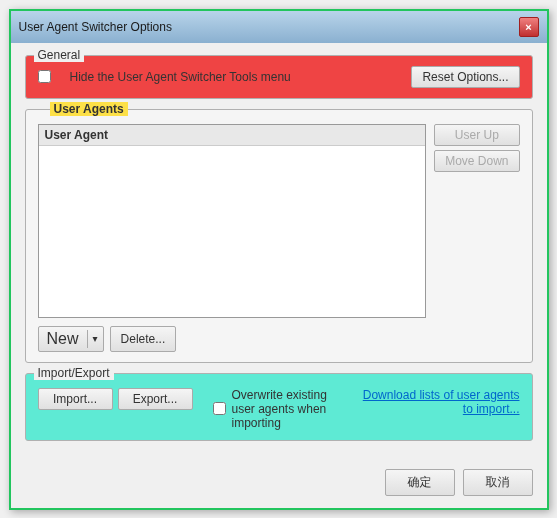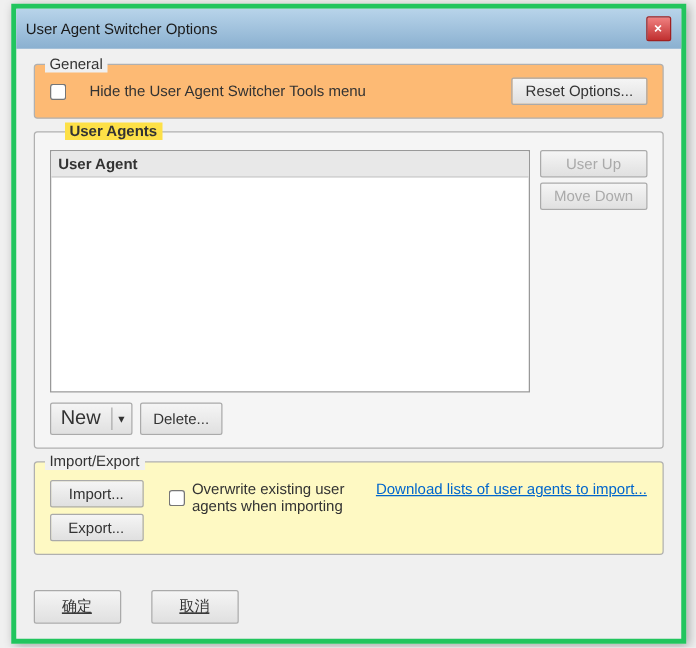--- a/index.html
+++ b/index.html
@@ -15,21 +15,21 @@
       display: flex;
       align-items: center;
       justify-content: center;
       width: 557px;
       height: 518px;
     }
 
     .dialog {
       width: 540px;
       background: #f0f0f0;
-      border: 4px solid #22c55e;
+      border: 2px solid #22c55e;
       box-shadow: 2px 2px 8px rgba(0,0,0,0.3);
     }
 
     .title-bar {
       background: linear-gradient(to bottom, #b8d4ea, #8ab0d0);
       padding: 6px 8px;
       display: flex;
       align-items: center;
       justify-content: space-between;
       user-select: none;
@@ -58,21 +58,21 @@
 
     .content {
       padding: 12px 14px;
     }
 
     .group-box {
       border: 1px solid #b0b0b0;
       border-radius: 3px;
       padding: 10px 12px;
       margin-bottom: 10px;
-      background: #fdba74;
+      background: #ef4444;
       position: relative;
     }
 
     .group-box-title {
       position: absolute;
       top: -8px;
       left: 8px;
       background: #f0f0f0;
       padding: 0 4px;
       font-size: 12px;
@@ -198,21 +198,21 @@
       color: #333;
       background: transparent;
       border: none;
     }
 
     .import-export-section {
       border: 1px solid #b0b0b0;
       border-radius: 3px;
       padding: 10px 12px;
       margin-bottom: 12px;
-      background: #fef9c3;
+      background: #5eead4;
       position: relative;
     }
 
     .import-export-title {
       position: absolute;
       top: -8px;
       left: 8px;
       background: #f0f0f0;
       padding: 0 4px;
       font-size: 12px;
@@ -221,21 +221,21 @@
 
     .import-export-body {
       display: flex;
       align-items: flex-start;
       justify-content: space-between;
       margin-top: 4px;
     }
 
     .import-export-left {
       display: flex;
-      flex-direction: column;
+      flex-direction: row;
       gap: 5px;
     }
 
     .import-export-right {
       flex: 1;
       padding-left: 20px;
       display: flex;
       flex-direction: row;
       align-items: flex-start;
       gap: 6px;
@@ -254,23 +254,23 @@
       font-size: 12px;
       text-decoration: underline;
       cursor: pointer;
       text-align: right;
       display: block;
       width: 100%;
     }
 
     .dialog-footer {
       display: flex;
-      gap: 24px;
+      justify-content: flex-end;
+      gap: 8px;
       padding: 4px 14px 12px;
-      text-decoration: underline;
     }
 
     .footer-btn {
       border: 1px solid #aaa;
       background: linear-gradient(to bottom, #f5f5f5, #e0e0e0);
       padding: 4px 22px;
       font-size: 12px;
       cursor: pointer;
       border-radius: 2px;
       color: #333;

